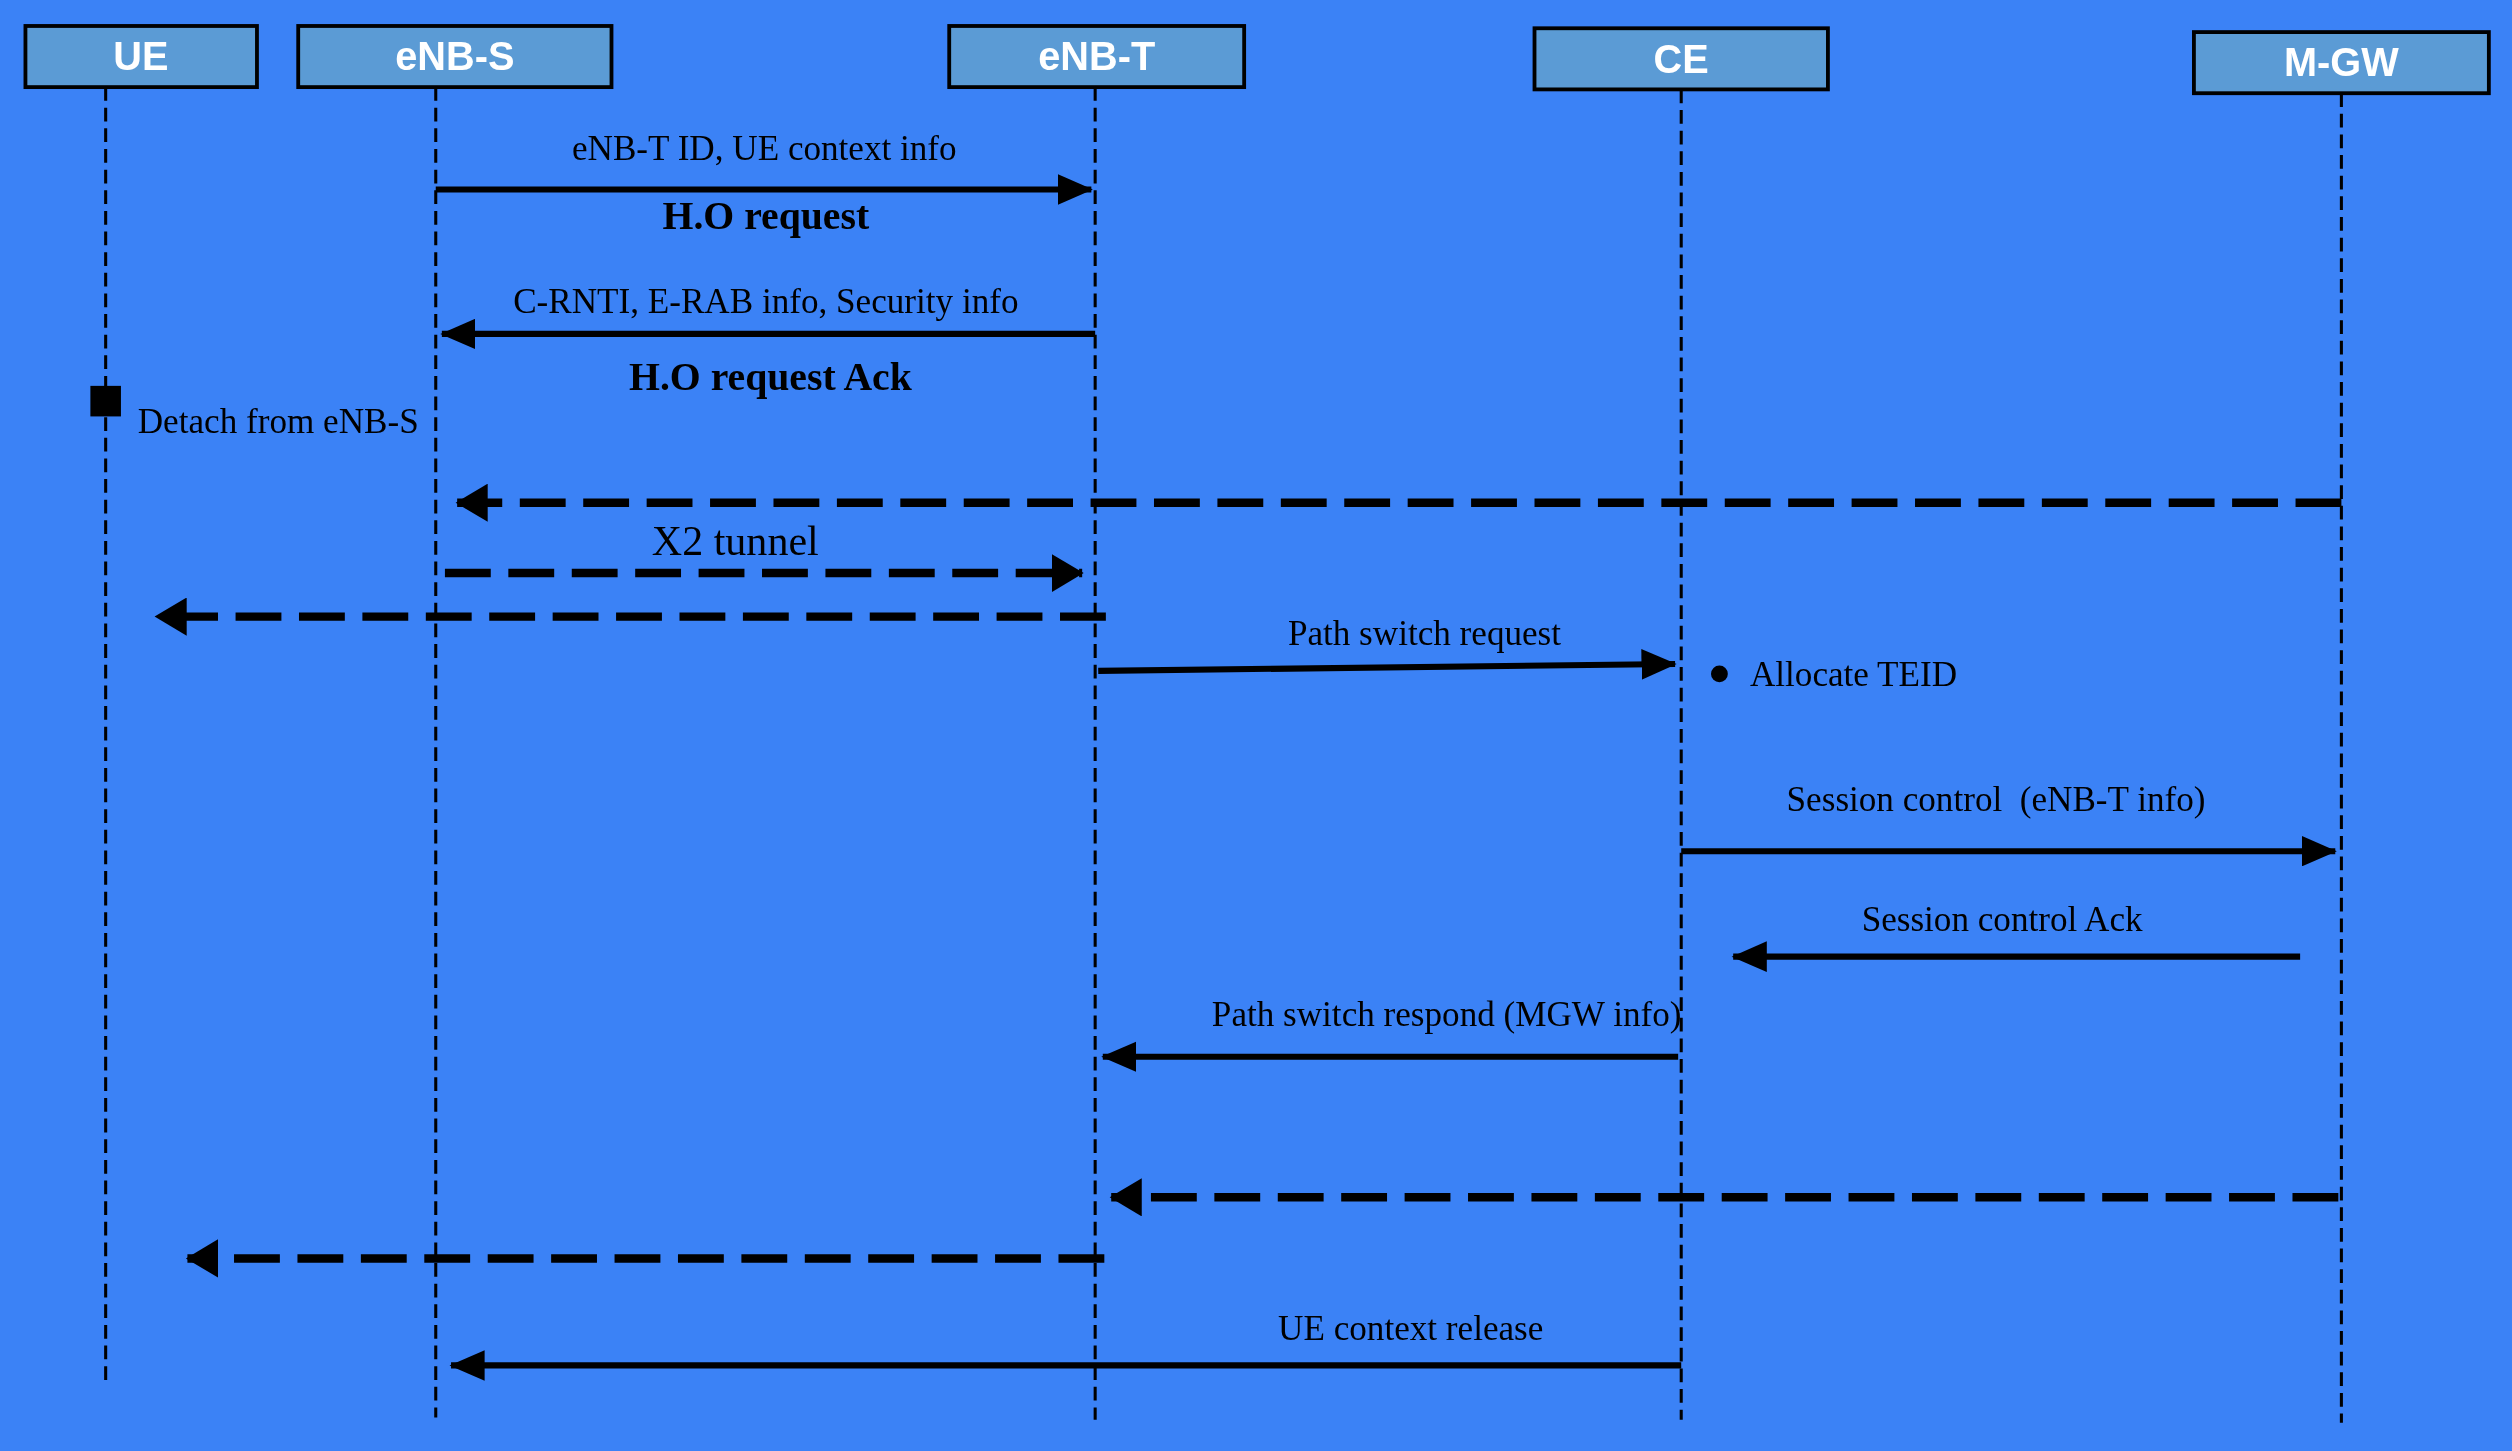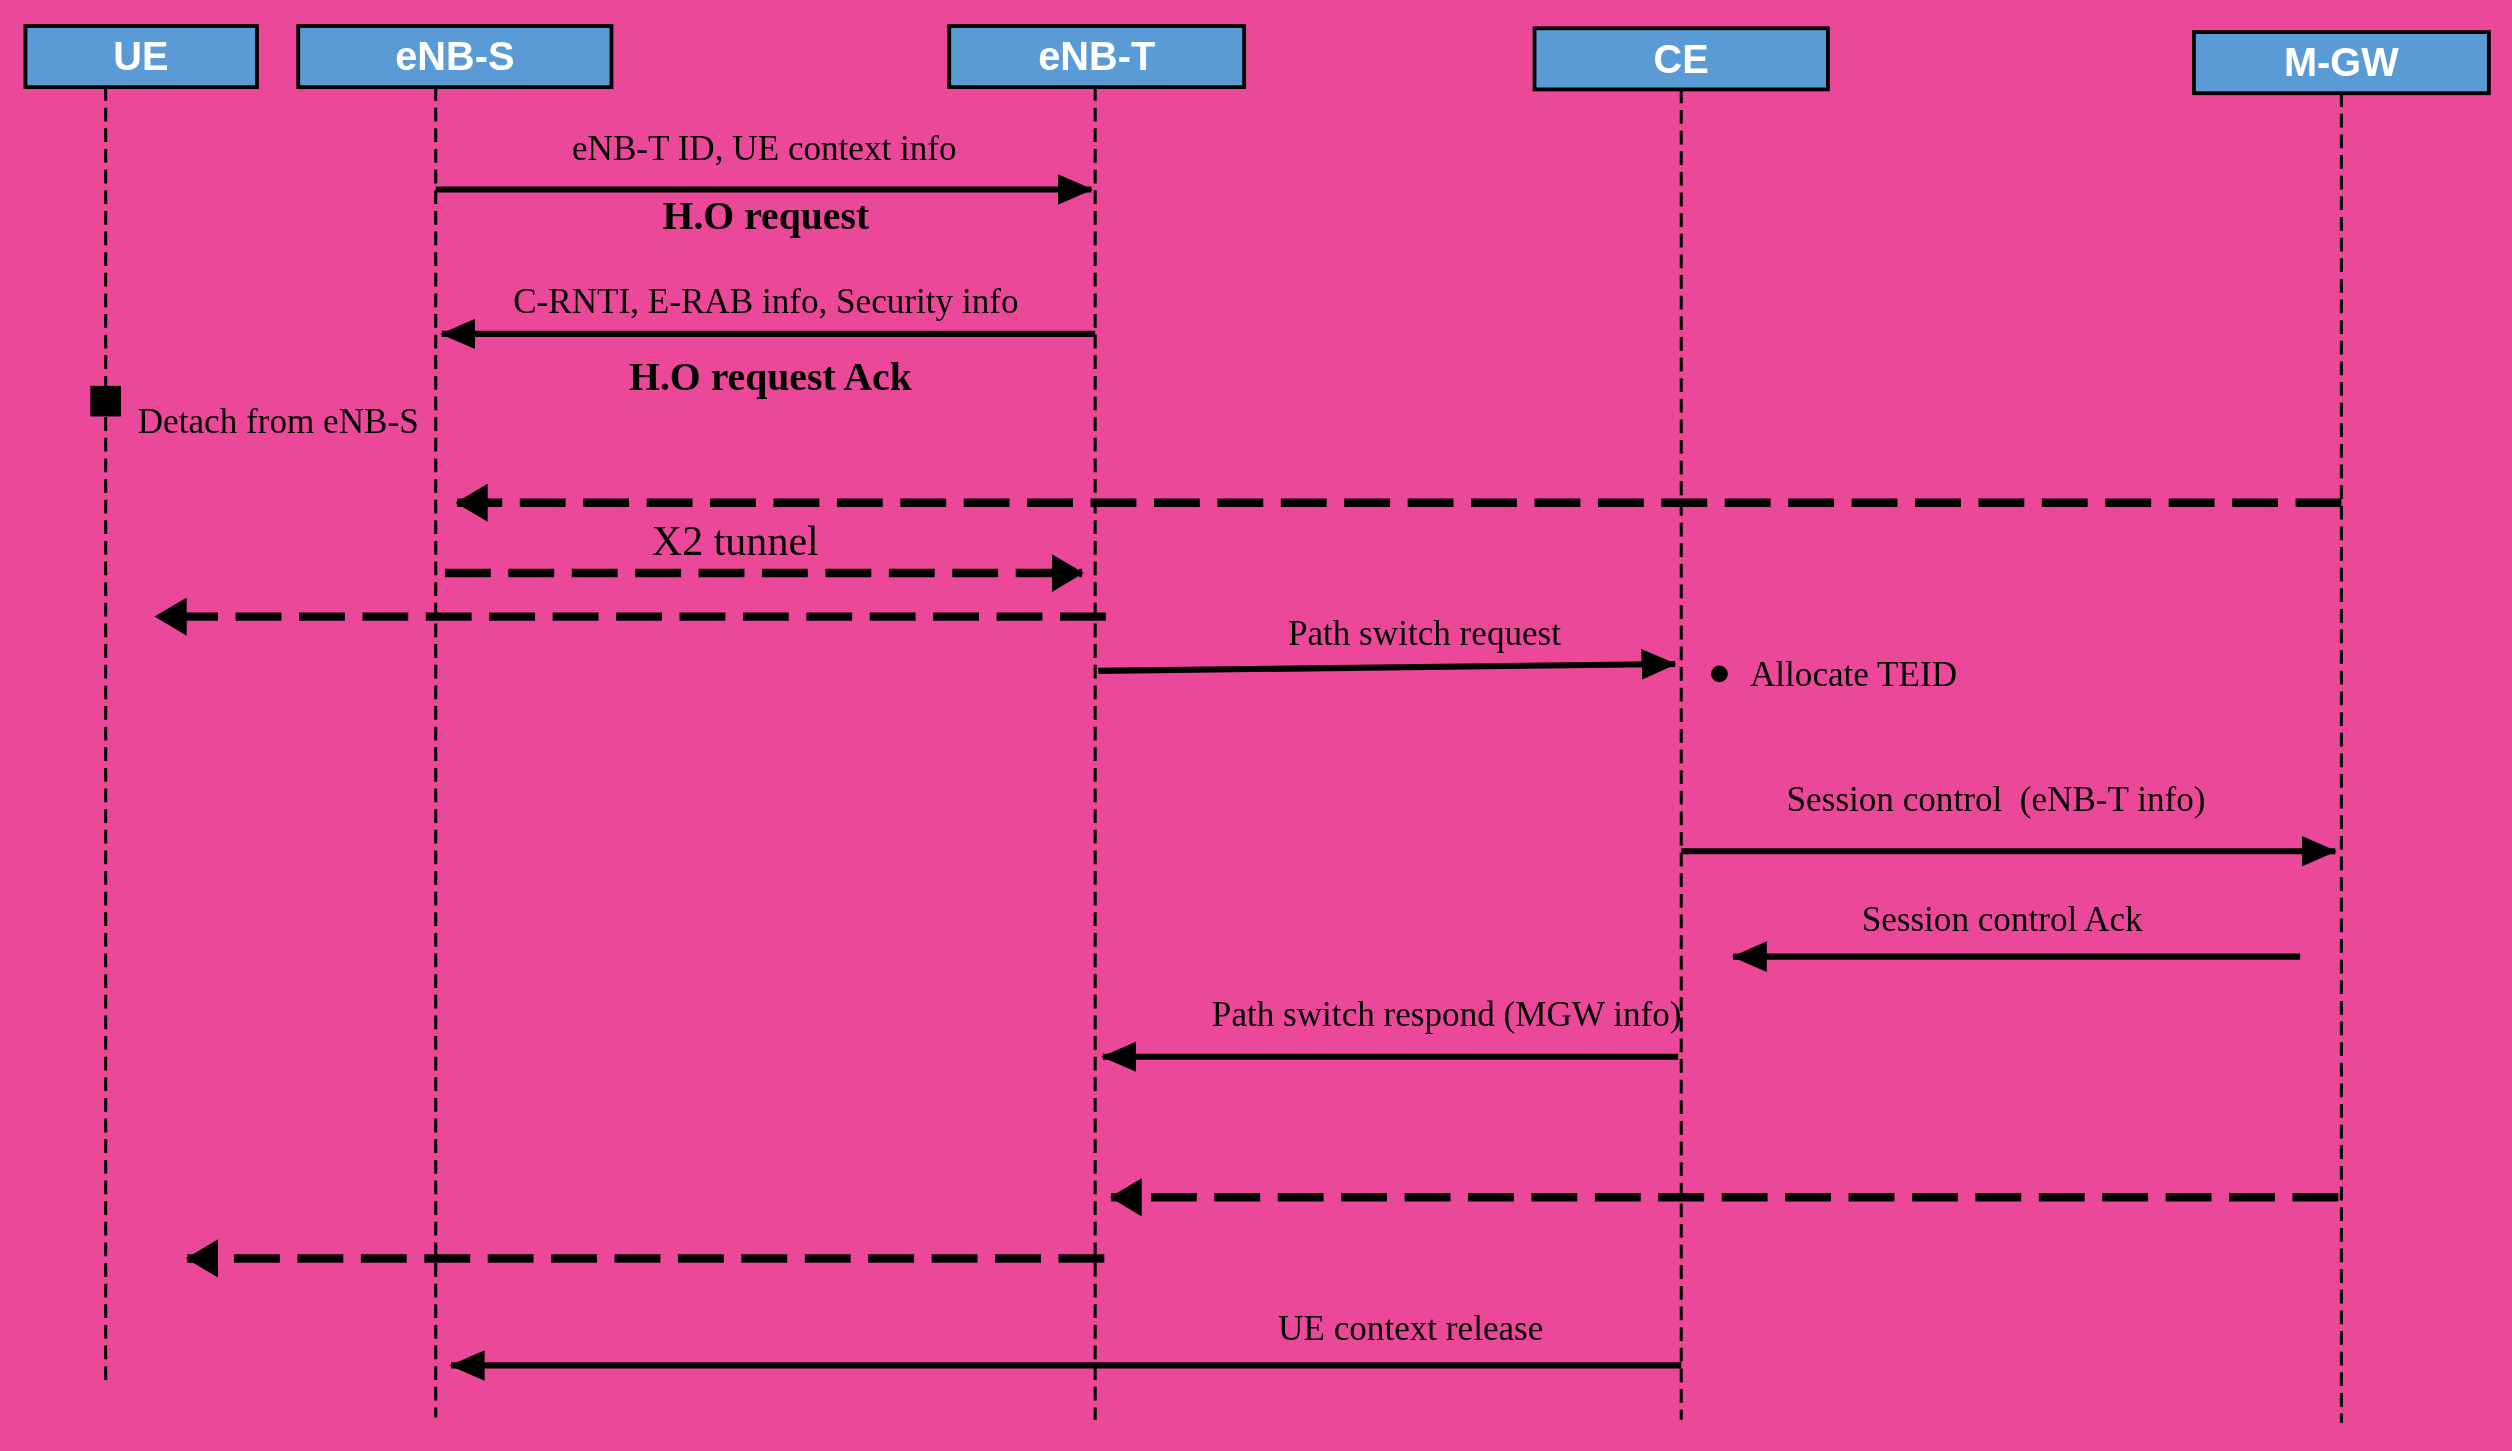--- a/index.html
+++ b/index.html
@@ -1,20 +1,20 @@
 <!DOCTYPE html>
 <html style="font-size:12.2px"><head>
 <meta charset="utf-8">
 <style>
   html, body { margin: 0; padding: 0; background: #ffffff; }
   .canvas {
     position: relative;
     width: 2512px;
     height: 1451px;
-    background: #ec4899;
+    background: #3b82f6;
     overflow: hidden;
   }
   svg { display: block; }
   text {
     font-family: "Liberation Serif", serif;
     fill: #000000;
     white-space: pre;
   }
   .actor-label {
     font-family: "Liberation Sans", sans-serif;

